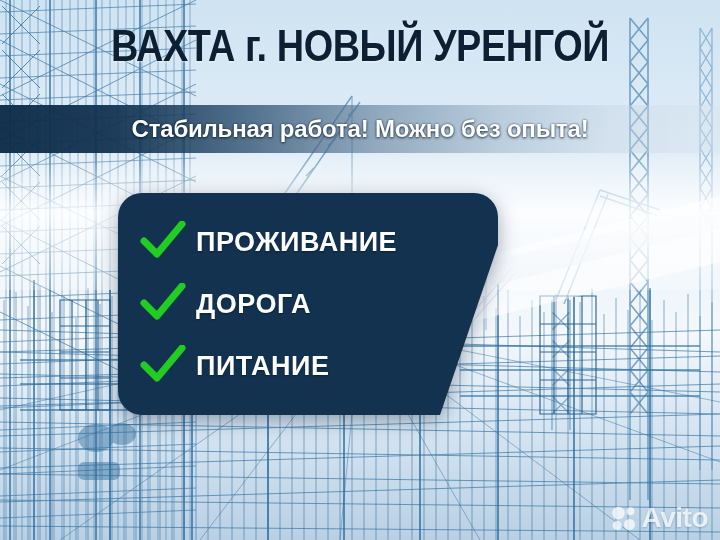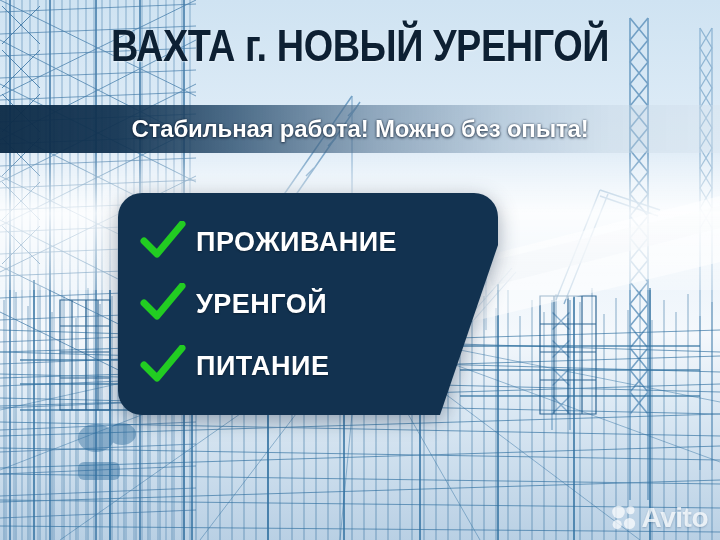--- a/index.html
+++ b/index.html
@@ -94,21 +94,21 @@
     font-size:27px;
     font-weight:bold;
     letter-spacing:.5px;
     white-space:nowrap;
     text-shadow:0 1px 2px rgba(0,0,0,.35);
   }
 
   
   .avito{
     position:absolute;right:12px;bottom:8px;
-    display:flex;align-items:center;gap:5px;
+    display:flex;align-items:flex-end;gap:5px;
     opacity:.78;
   }
   .avito-logo{width:26px;height:26px;display:block;}
   .avito-word{
     color:rgba(255,255,255,.92);
     font-size:28px;font-weight:bold;
     letter-spacing:-.5px;
     line-height:1;
     text-shadow:0 1px 2px rgba(30,60,95,.35);
   }
@@ -324,21 +324,21 @@
       <svg class="check" viewBox="0 0 46 42">
         <path d="M4 20 L17 33 L42 3" fill="none" stroke="#22cc22" stroke-width="7" stroke-linecap="round" stroke-linejoin="round"></path>
       </svg>
       <span class="feature-label">ПРОЖИВАНИЕ</span>
     </div>
 
     <div class="feature">
       <svg class="check" viewBox="0 0 46 42">
         <path d="M4 20 L17 33 L42 3" fill="none" stroke="#22cc22" stroke-width="7" stroke-linecap="round" stroke-linejoin="round"></path>
       </svg>
-      <span class="feature-label">УРЕНГОЙ</span>
+      <span class="feature-label">ДОРОГА</span>
     </div>
 
     <div class="feature">
       <svg class="check" viewBox="0 0 46 42">
         <path d="M4 20 L17 33 L42 3" fill="none" stroke="#22cc22" stroke-width="7" stroke-linecap="round" stroke-linejoin="round"></path>
       </svg>
       <span class="feature-label">ПИТАНИЕ</span>
     </div>
 
   </div>

